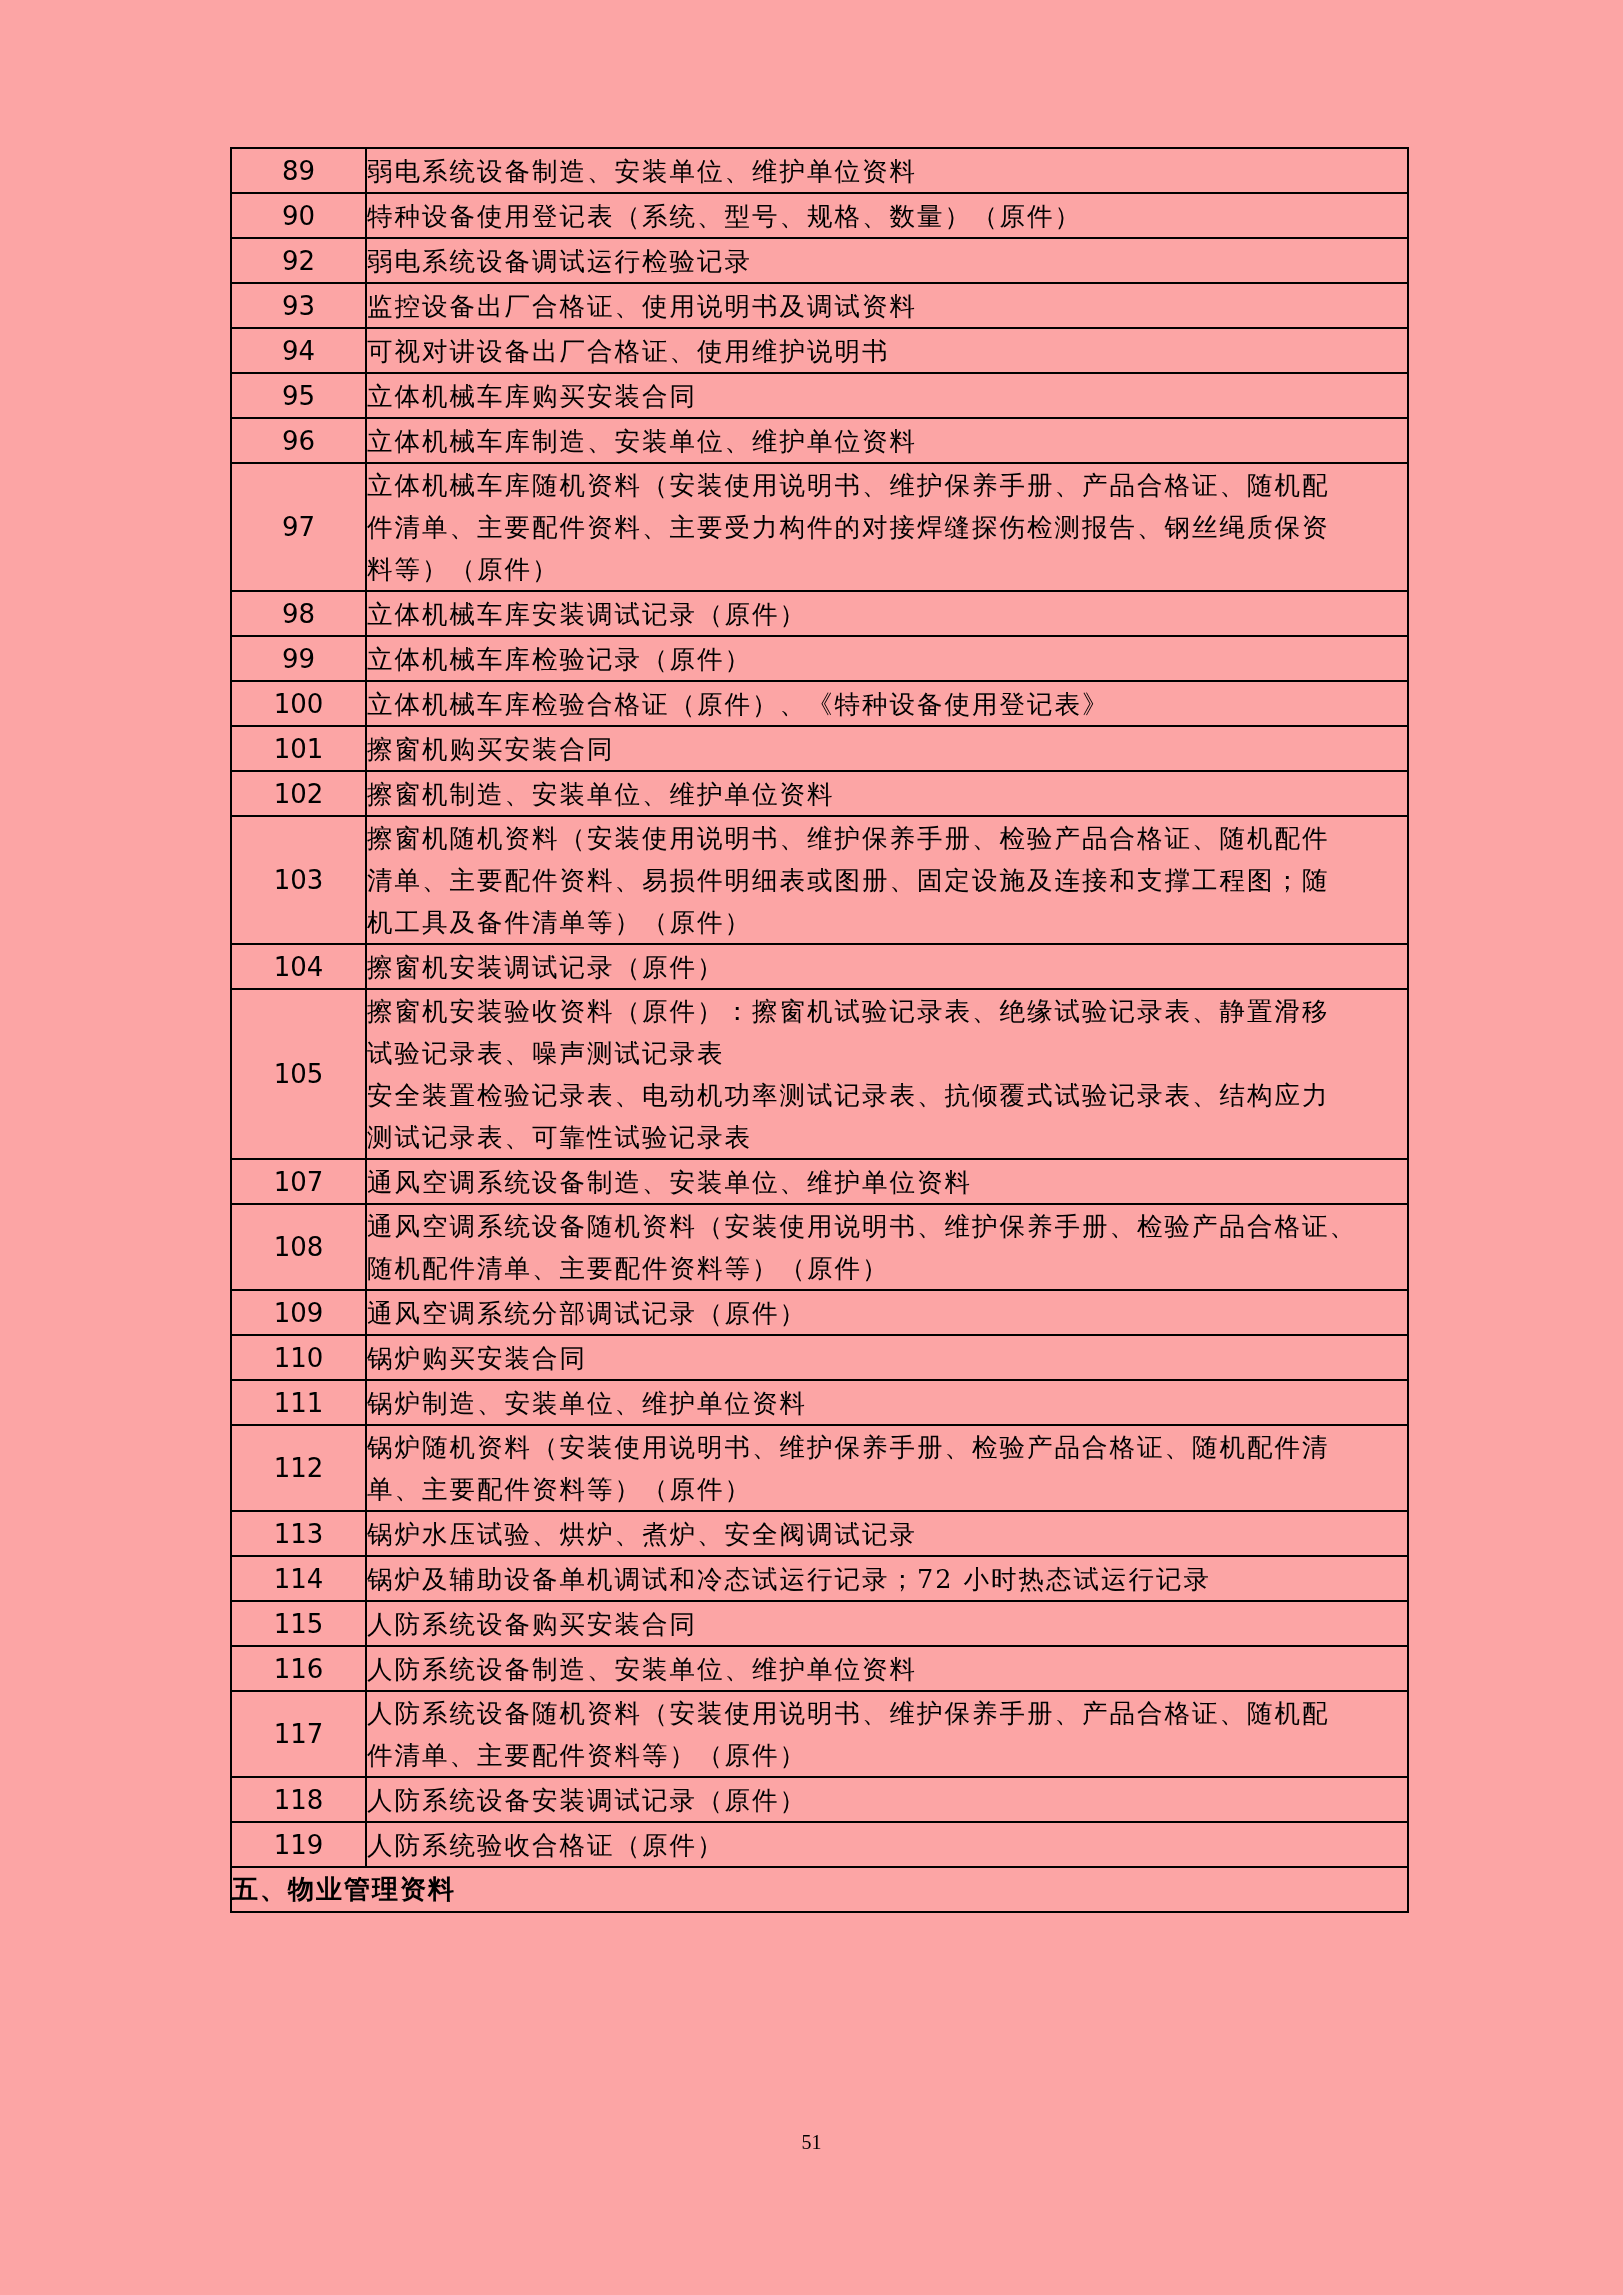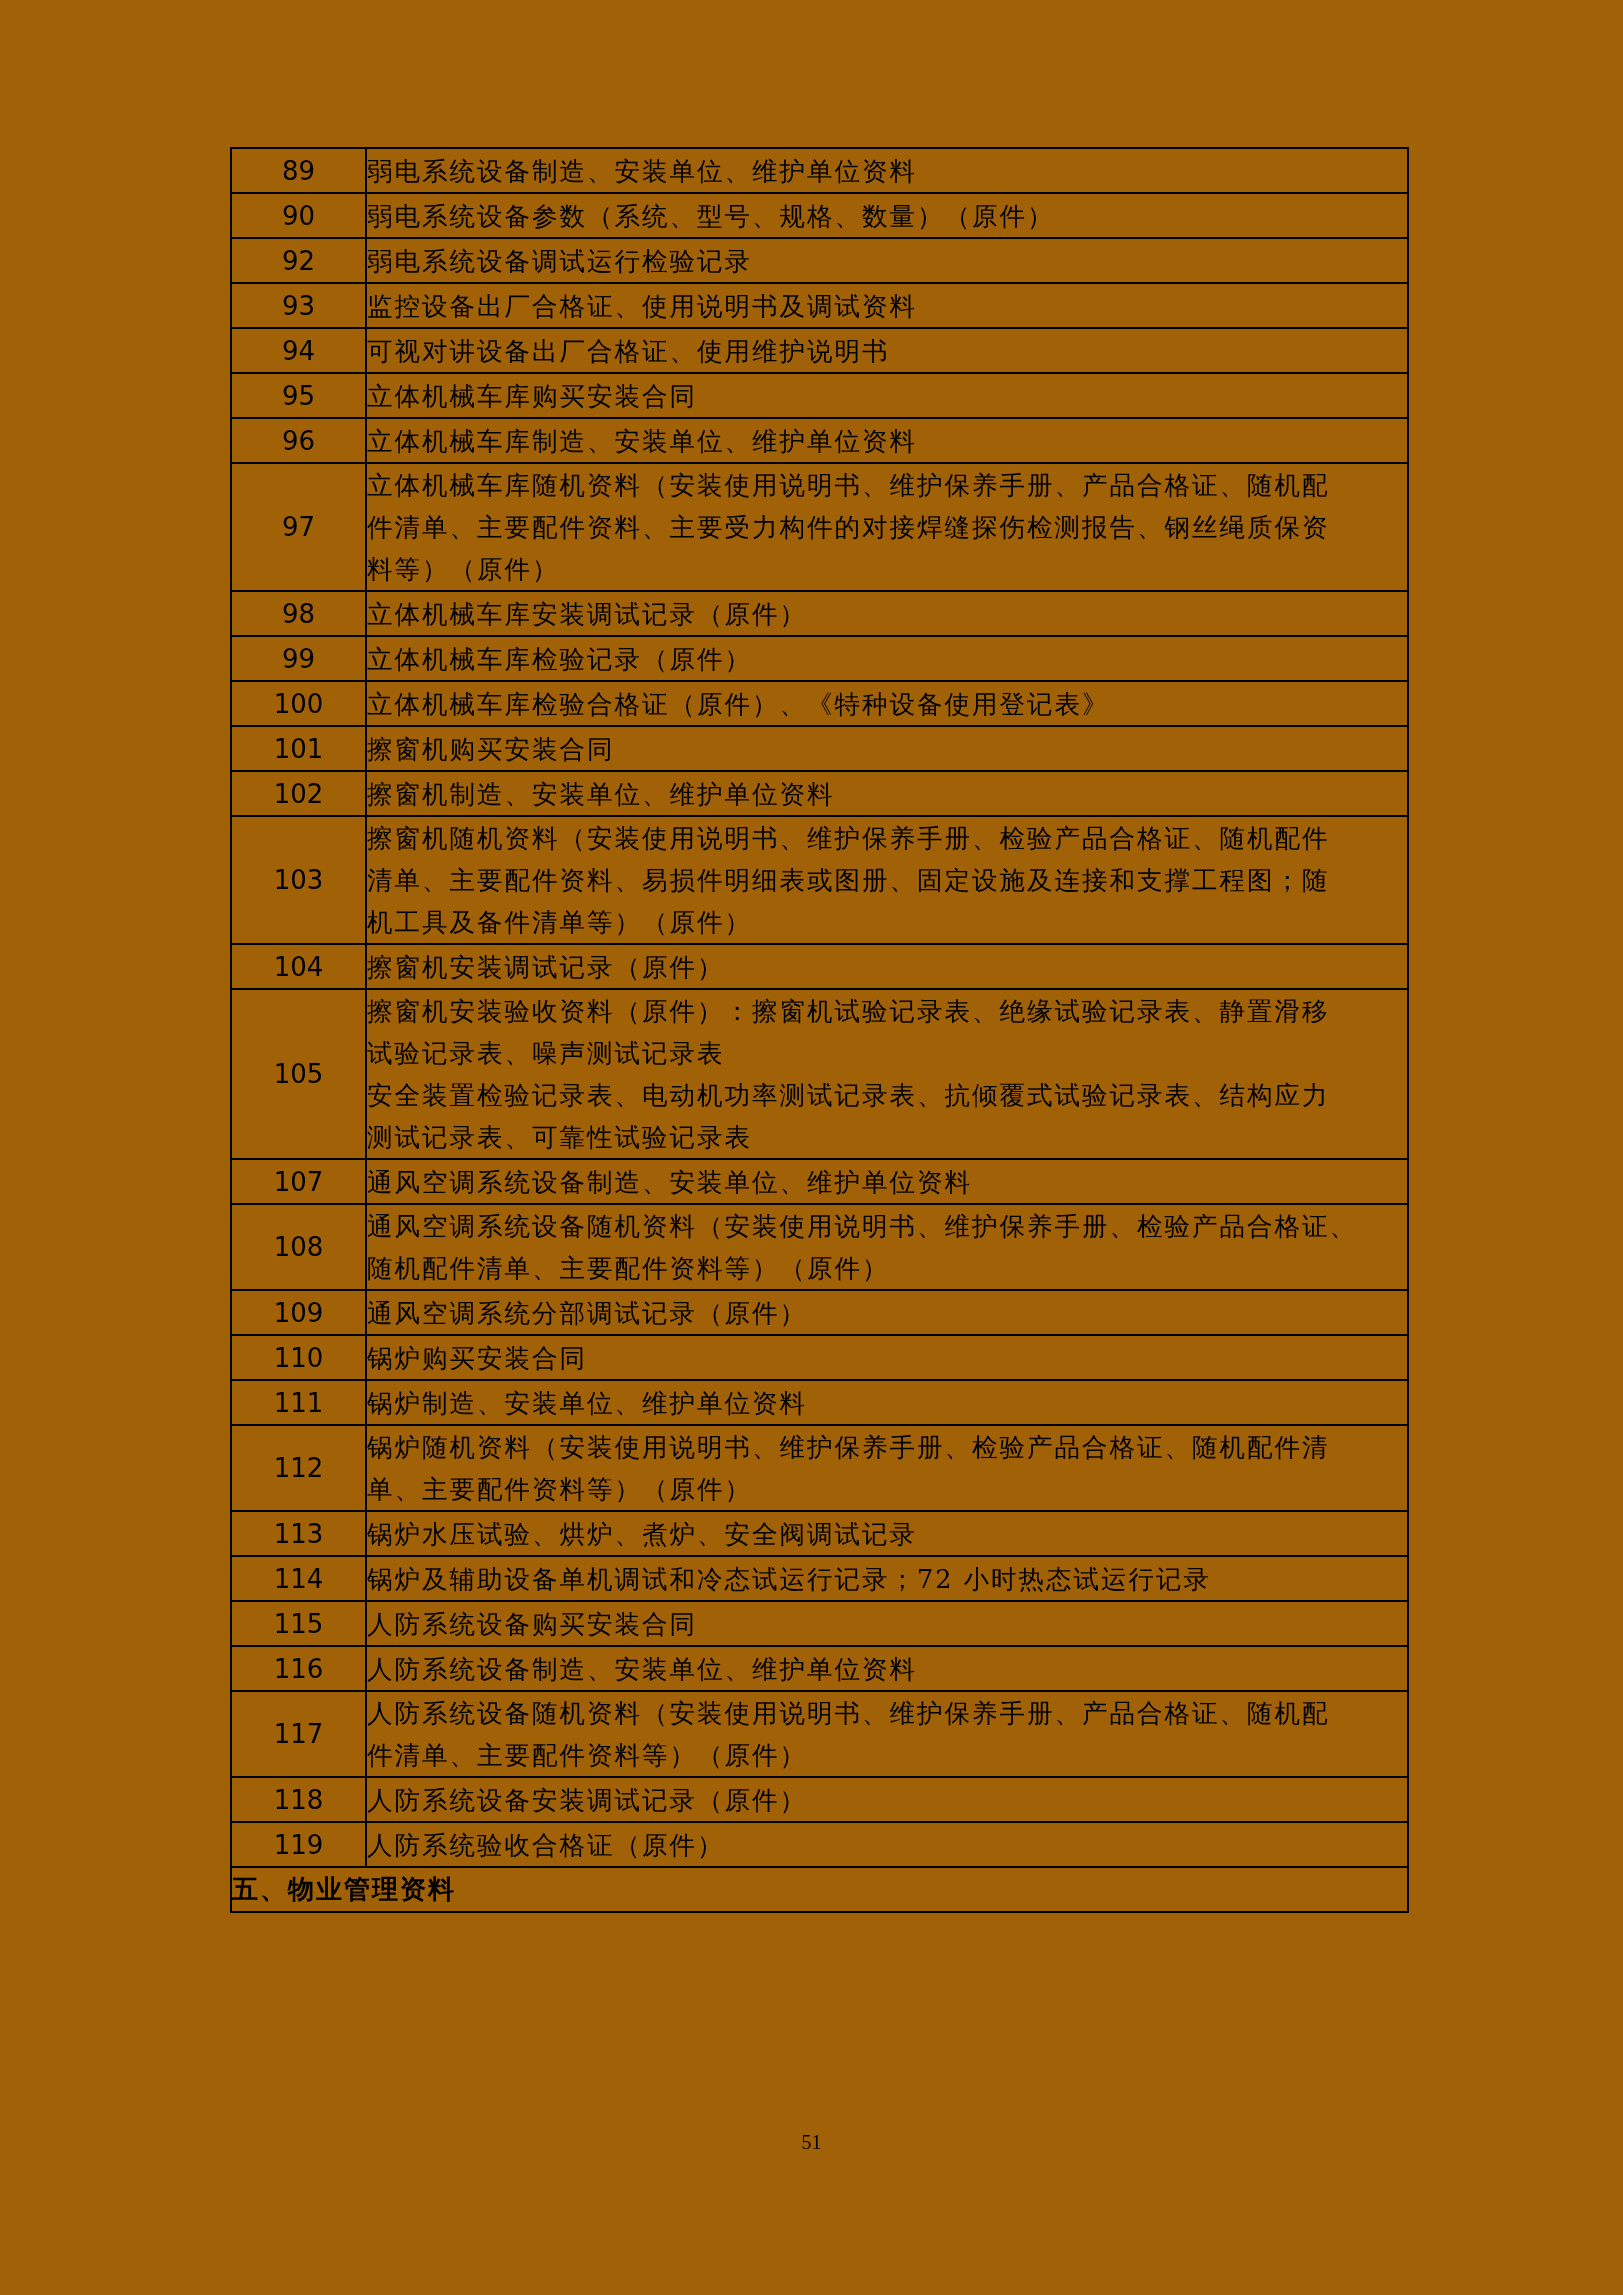--- a/index.html
+++ b/index.html
@@ -1,17 +1,17 @@
 <!DOCTYPE html>
 <html style="font-size:10.5px"><head>
 <meta charset="utf-8">
 <style>
   html, body { margin: 0; padding: 0; background: #ffffff; }
   body { width: 1623px; height: 2295px; position: relative; font-family: "DejaVu Serif", "Liberation Serif", serif; color: #000; }
-  .page { position: absolute; left: 0; top: 0; width: 1623px; height: 2295px; background: #a16207; }
+  .page { position: absolute; left: 0; top: 0; width: 1623px; height: 2295px; background: #fca5a5; }
   table.doc-table {
     position: absolute; left: 230px; top: 147px; width: 1179px;
     border-collapse: collapse; table-layout: fixed;
   }
   table.doc-table td {
     border: 2px solid #000; padding: 0; vertical-align: middle;
   }
   td.num {
     width: 133px; text-align: center;
     font-family: "DejaVu Sans", "Liberation Sans", sans-serif;
@@ -40,21 +40,21 @@
     <tbody id="table-body">
       <tr class="r1">
           <td class="num">89</td>
           <td class="desc">
             <span class="line">弱电系统设备制造、安装单位、维护单位资料</span>
           </td>
         </tr>
         <tr class="r1">
           <td class="num">90</td>
           <td class="desc">
-            <span class="line">弱电系统设备参数（系统、型号、规格、数量）（原件）</span>
+            <span class="line">特种设备使用登记表（系统、型号、规格、数量）（原件）</span>
           </td>
         </tr>
         <tr class="r1">
           <td class="num">92</td>
           <td class="desc">
             <span class="line">弱电系统设备调试运行检验记录</span>
           </td>
         </tr>
         <tr class="r1">
           <td class="num">93</td>

